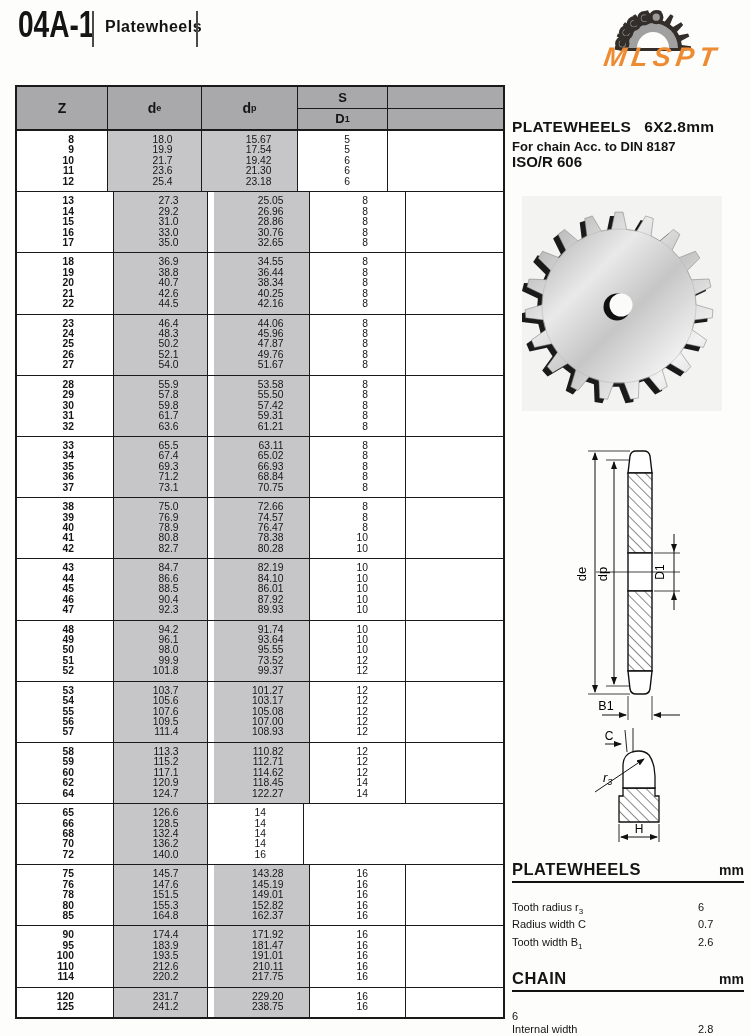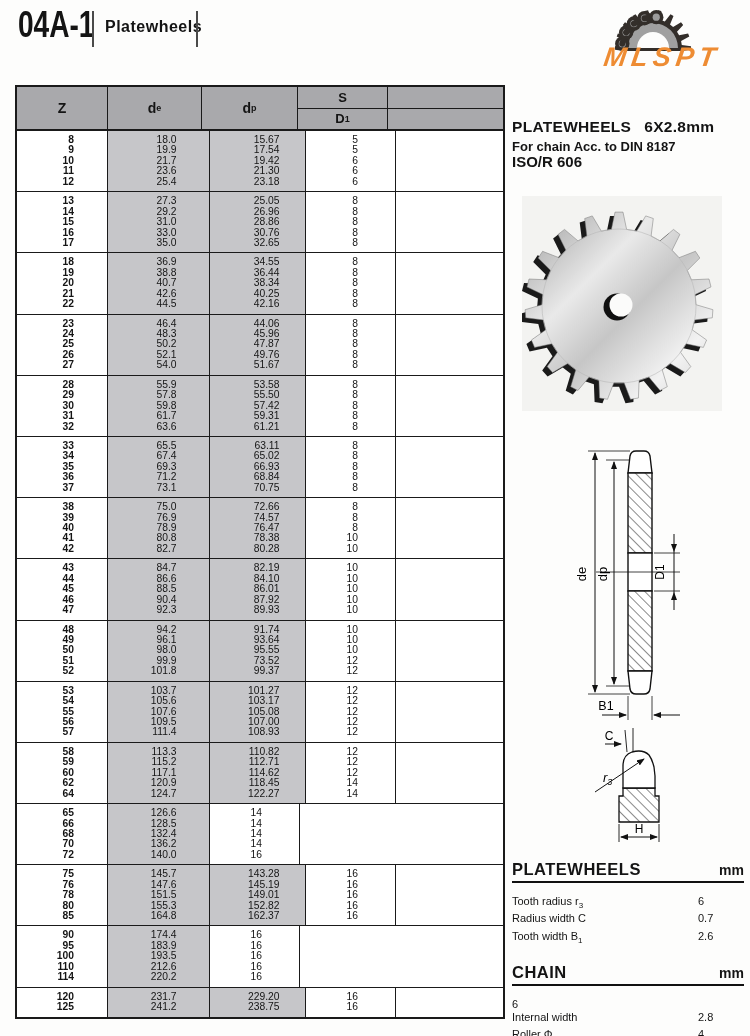--- a/index.html
+++ b/index.html
@@ -27,24 +27,24 @@
   .th.col-de{width:95px;border-left:1px solid var(--bdk,#1a1a1a);border-right:1px solid var(--bdk,#1a1a1a);}
   .th.col-dp{width:96px;border-right:1px solid var(--bdk,#1a1a1a);}
   .th2{display:flex;flex-direction:column;box-sizing:border-box;}
   .th2.col-s{width:90px;border-right:1px solid var(--bdk,#1a1a1a);}
   .th2.col-x{flex:1;}
   .th2 > div{flex:1;display:flex;align-items:center;justify-content:center;font-size:13px;}
   .th2 > div.split{border-bottom:1.5px solid var(--bdk,#1a1a1a);}
   .thead sub{font-size:9px;}
 
   .tgroup{display:flex;}
-  .tgroup + .tgroup{border-top:1.5px solid var(--bdk,#1a1a1a);}
+  .tgroup + .tgroup{border-top:1.5px solid var(--bdk,#1a1a1a);gap:6px;}
   .tcol{padding:4px 0;box-sizing:border-box;}
   .c-z{width:90px;}
-  .c-de{width:103px;background:var(--shade,#c6c6c9);border-left:1px solid var(--bdk,#1a1a1a);border-right:1px solid var(--bdk,#1a1a1a);}
+  .c-de{width:95px;background:var(--shade,#c6c6c9);border-left:1px solid var(--bdk,#1a1a1a);border-right:1px solid var(--bdk,#1a1a1a);}
   .c-dp{width:96px;background:var(--shade,#c6c6c9);border-right:1px solid var(--bdk,#1a1a1a);}
   .c-s{width:90px;border-right:1px solid var(--bdk,#1a1a1a);}
   .c-x{flex:1;}
   .tline{height:10.45px;line-height:10.45px;font-size:10.3px;text-align:center;white-space:nowrap;}
   .tline span{display:inline-block;text-align:right;}
   .c-z .tline{font-weight:bold;}
   .c-z .tline span{width:24px;}
   .c-de .tline span{width:36px;}
   .c-dp .tline span{width:44px;}
   .c-s .tline span{width:15px;}
@@ -58,21 +58,21 @@
   .photo{position:absolute;left:522px;top:196px;}
   .xsec{position:absolute;left:540px;top:428px;}
   .toothd{position:absolute;left:555px;top:718px;}
   svg text{font-family:"Liberation Sans","DejaVu Sans",sans-serif;}
 
   .specs{position:absolute;left:512px;top:860px;width:232px;}
   .spec-head{display:flex;justify-content:space-between;align-items:baseline;
              border-bottom:2px solid #111;padding-bottom:2px;}
   .spec-head .st{font-size:16.5px;font-weight:bold;letter-spacing:.5px;}
   .spec-head .unit{font-size:14px;font-weight:bold;}
-  .spec-rows{margin-top:12px;}
+  .spec-rows{margin-top:18px;}
   .spec-row{display:flex;font-size:11px;line-height:12.3px;}
   .spec-row .lbl{flex:1;}
   .spec-row .lbl sub{font-size:8px;}
   .spec-row .val{width:46px;text-align:left;}
   .specs .chain-block{margin-top:16px;}
 </style>
 </head>
 <body>
 
 <div id="page" style="--accent: #ee8c33; --hdr: #a9a9ac; --shade: #c6c6c9; --bdk: #1a1a1a;">
@@ -539,20 +539,27 @@
             <div class="tline"><span>110</span></div>
             <div class="tline"><span>114</span></div>
           </div>
           <div class="tcol c-de">
             <div class="tline"><span>174.4</span></div>
             <div class="tline"><span>183.9</span></div>
             <div class="tline"><span>193.5</span></div>
             <div class="tline"><span>212.6</span></div>
             <div class="tline"><span>220.2</span></div>
           </div>
+          <div class="tcol c-dp">
+            <div class="tline"><span>171.92</span></div>
+            <div class="tline"><span>181.47</span></div>
+            <div class="tline"><span>191.01</span></div>
+            <div class="tline"><span>210.11</span></div>
+            <div class="tline"><span>217.75</span></div>
+          </div>
           <div class="tcol c-s">
             <div class="tline"><span>16</span></div>
             <div class="tline"><span>16</span></div>
             <div class="tline"><span>16</span></div>
             <div class="tline"><span>16</span></div>
             <div class="tline"><span>16</span></div>
           </div>
           <div class="tcol c-x"></div>
         </div>
         <div class="tgroup">

